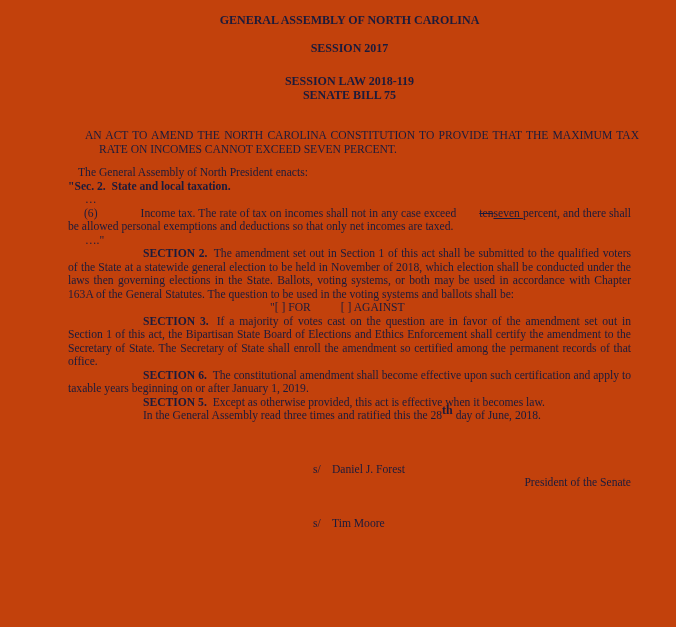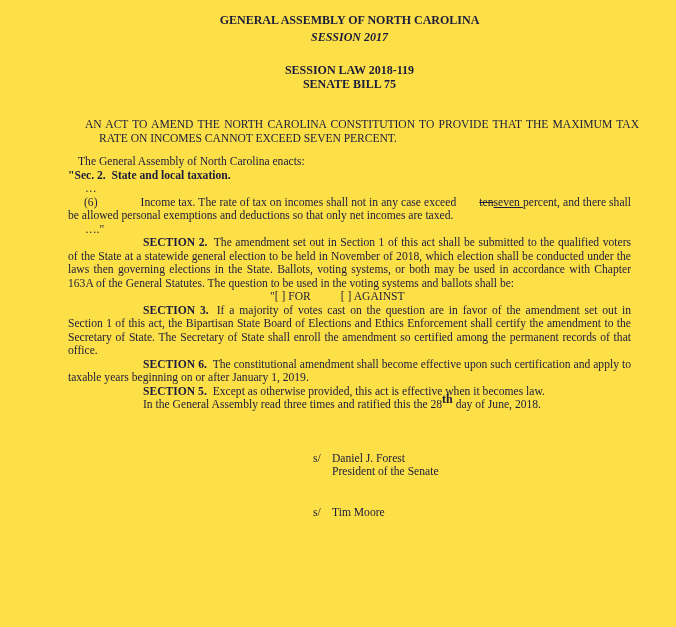--- a/index.html
+++ b/index.html
@@ -5,30 +5,30 @@
   * { box-sizing: border-box; }
   html, body { margin: 0; padding: 0; }
   body {
     width: 676px; height: 627px;
     background: #ffffff;
     overflow: hidden;
   }
   .page {
     width: 676px; height: 627px;
     padding: 0 45px 0 68px;
-    background: #fde047;
+    background: #c2410c;
     color: #1b1b3c;
     font-family: "Liberation Serif", serif;
     font-size: 11.6px;
     line-height: 13.5px;
   }
   
   .doc-header { text-align: center; font-weight: bold; font-size: 12px; line-height: 14px; }
   .h1 { padding-top: 13px; }
-  .h2 { margin-top: 3px; font-style: italic; }
+  .h2 { margin-top: 14px; }
   .h3 { margin-top: 19px; }
   
   .act-title {
     margin: 27px -8px 0 31px;
     text-indent: -14px;
     text-align: justify;
     letter-spacing: -0.05px;
   }
   .enacting { margin: 10px 0 0 10px; }
   .body-para { margin: 0; text-align: justify; text-indent: 75px; }
@@ -43,37 +43,37 @@
   .ballot-line { margin: 0 0 0 202px; }
   .ballot-gap { display: inline-block; width: 30px; }
   .question-para { margin: 0; text-align: justify; text-indent: 64px; }
   sup { font-size: 12px; vertical-align: super; line-height: 0; font-weight: bold; }
   
   .sig { margin-left: 245px; }
   .sig1 { margin-top: 40px; }
   .sig2 { margin-top: 27px; }
   .sig-row { display: flex; }
   .sig-mark { width: 19px; flex: none; }
-  .sig-role { margin-left: 19px; }
+  .sig-role { margin-left: 19px; text-align: right; }
 </style>
 </head>
 <body>
 
 <div class="page">
 
   <div class="doc-header">
     <div class="h1">GENERAL ASSEMBLY OF NORTH CAROLINA</div>
     <div class="h2">SESSION 2017</div>
     <div class="h3">SESSION LAW 2018-119</div>
     <div class="h4">SENATE BILL 75</div>
   </div>
 
   <p class="act-title">AN ACT TO AMEND THE NORTH CAROLINA CONSTITUTION TO PROVIDE THAT THE MAXIMUM TAX RATE ON INCOMES CANNOT EXCEED SEVEN PERCENT.</p>
 
-  <p class="enacting">The General Assembly of North Carolina enacts:</p>
+  <p class="enacting">The General Assembly of North President enacts:</p>
 
 
   <p class="quoted-heading">"Sec. 2.  State and local taxation.</p>
 
   <p class="ellipsis-line">…</p>
 
   <p class="subdivision"><span>(6)</span><span class="tab-gap"></span><span>Income tax. The rate of tax on incomes shall not in any case exceed </span><span class="deleted">ten</span><span class="inserted">seven </span><span>percent, and there shall be allowed personal exemptions and deductions so that only net incomes are taxed.</span></p>
 
   <p class="ellipsis-line">…."</p>
 

